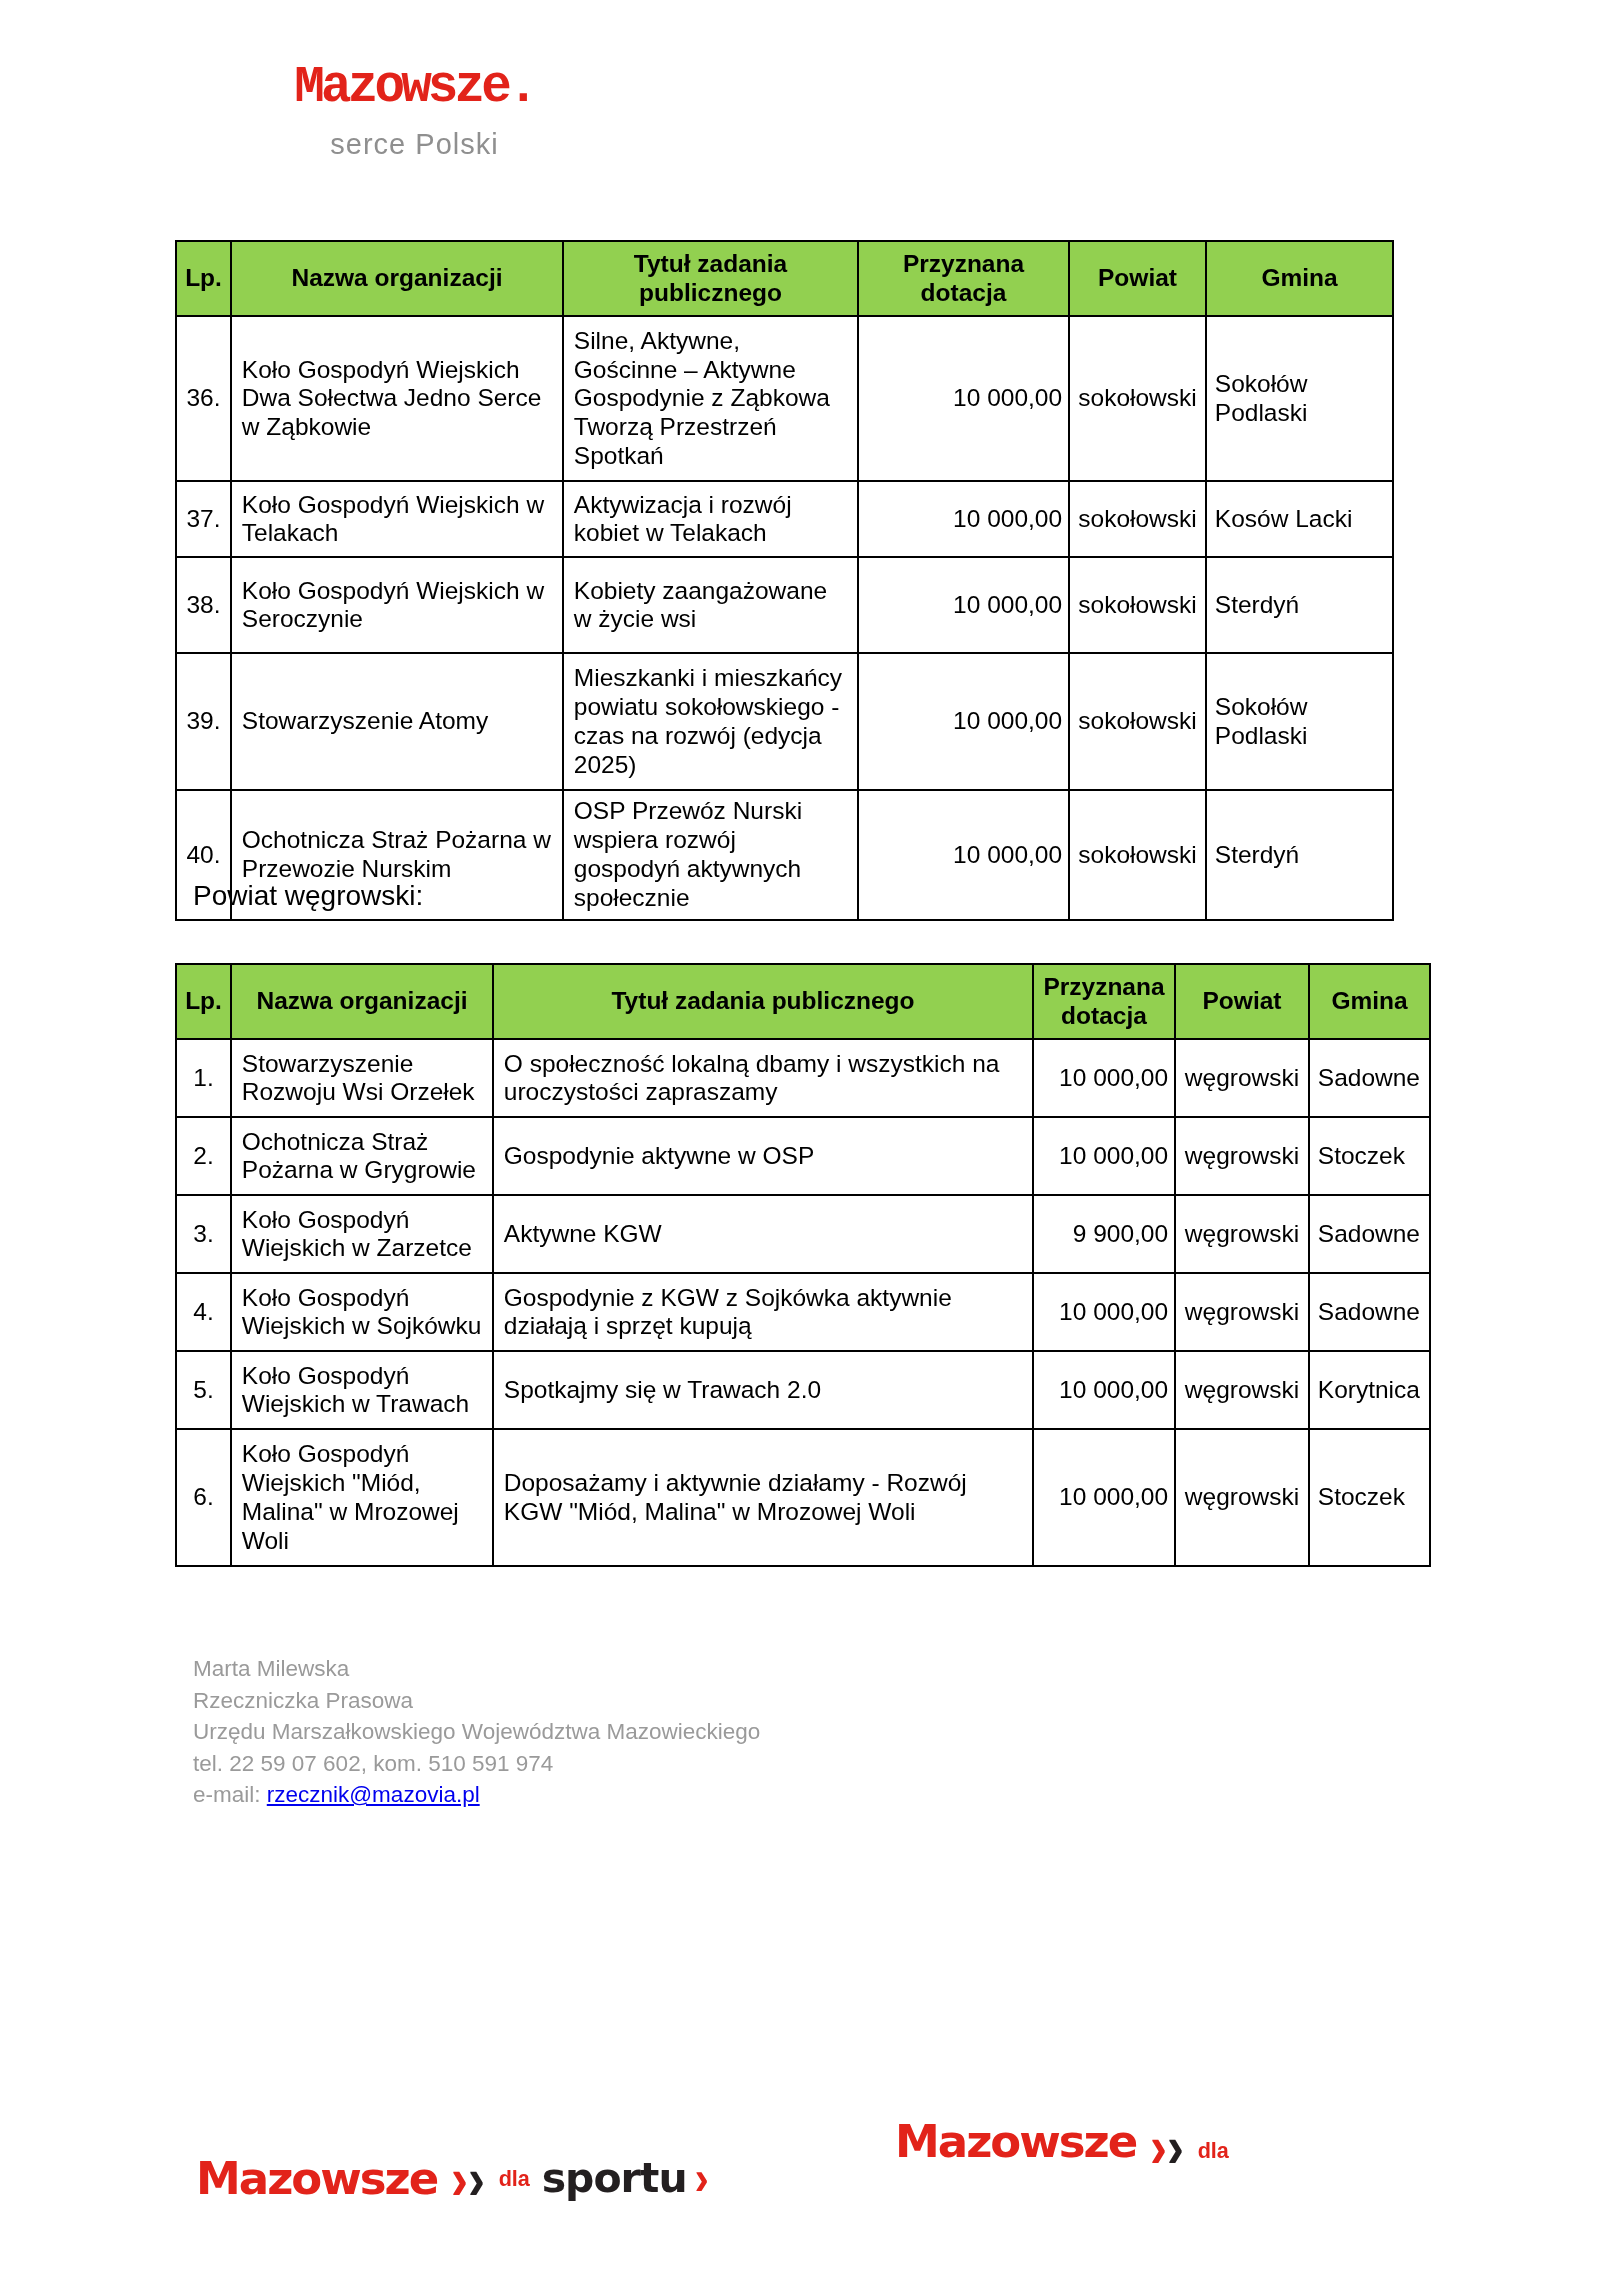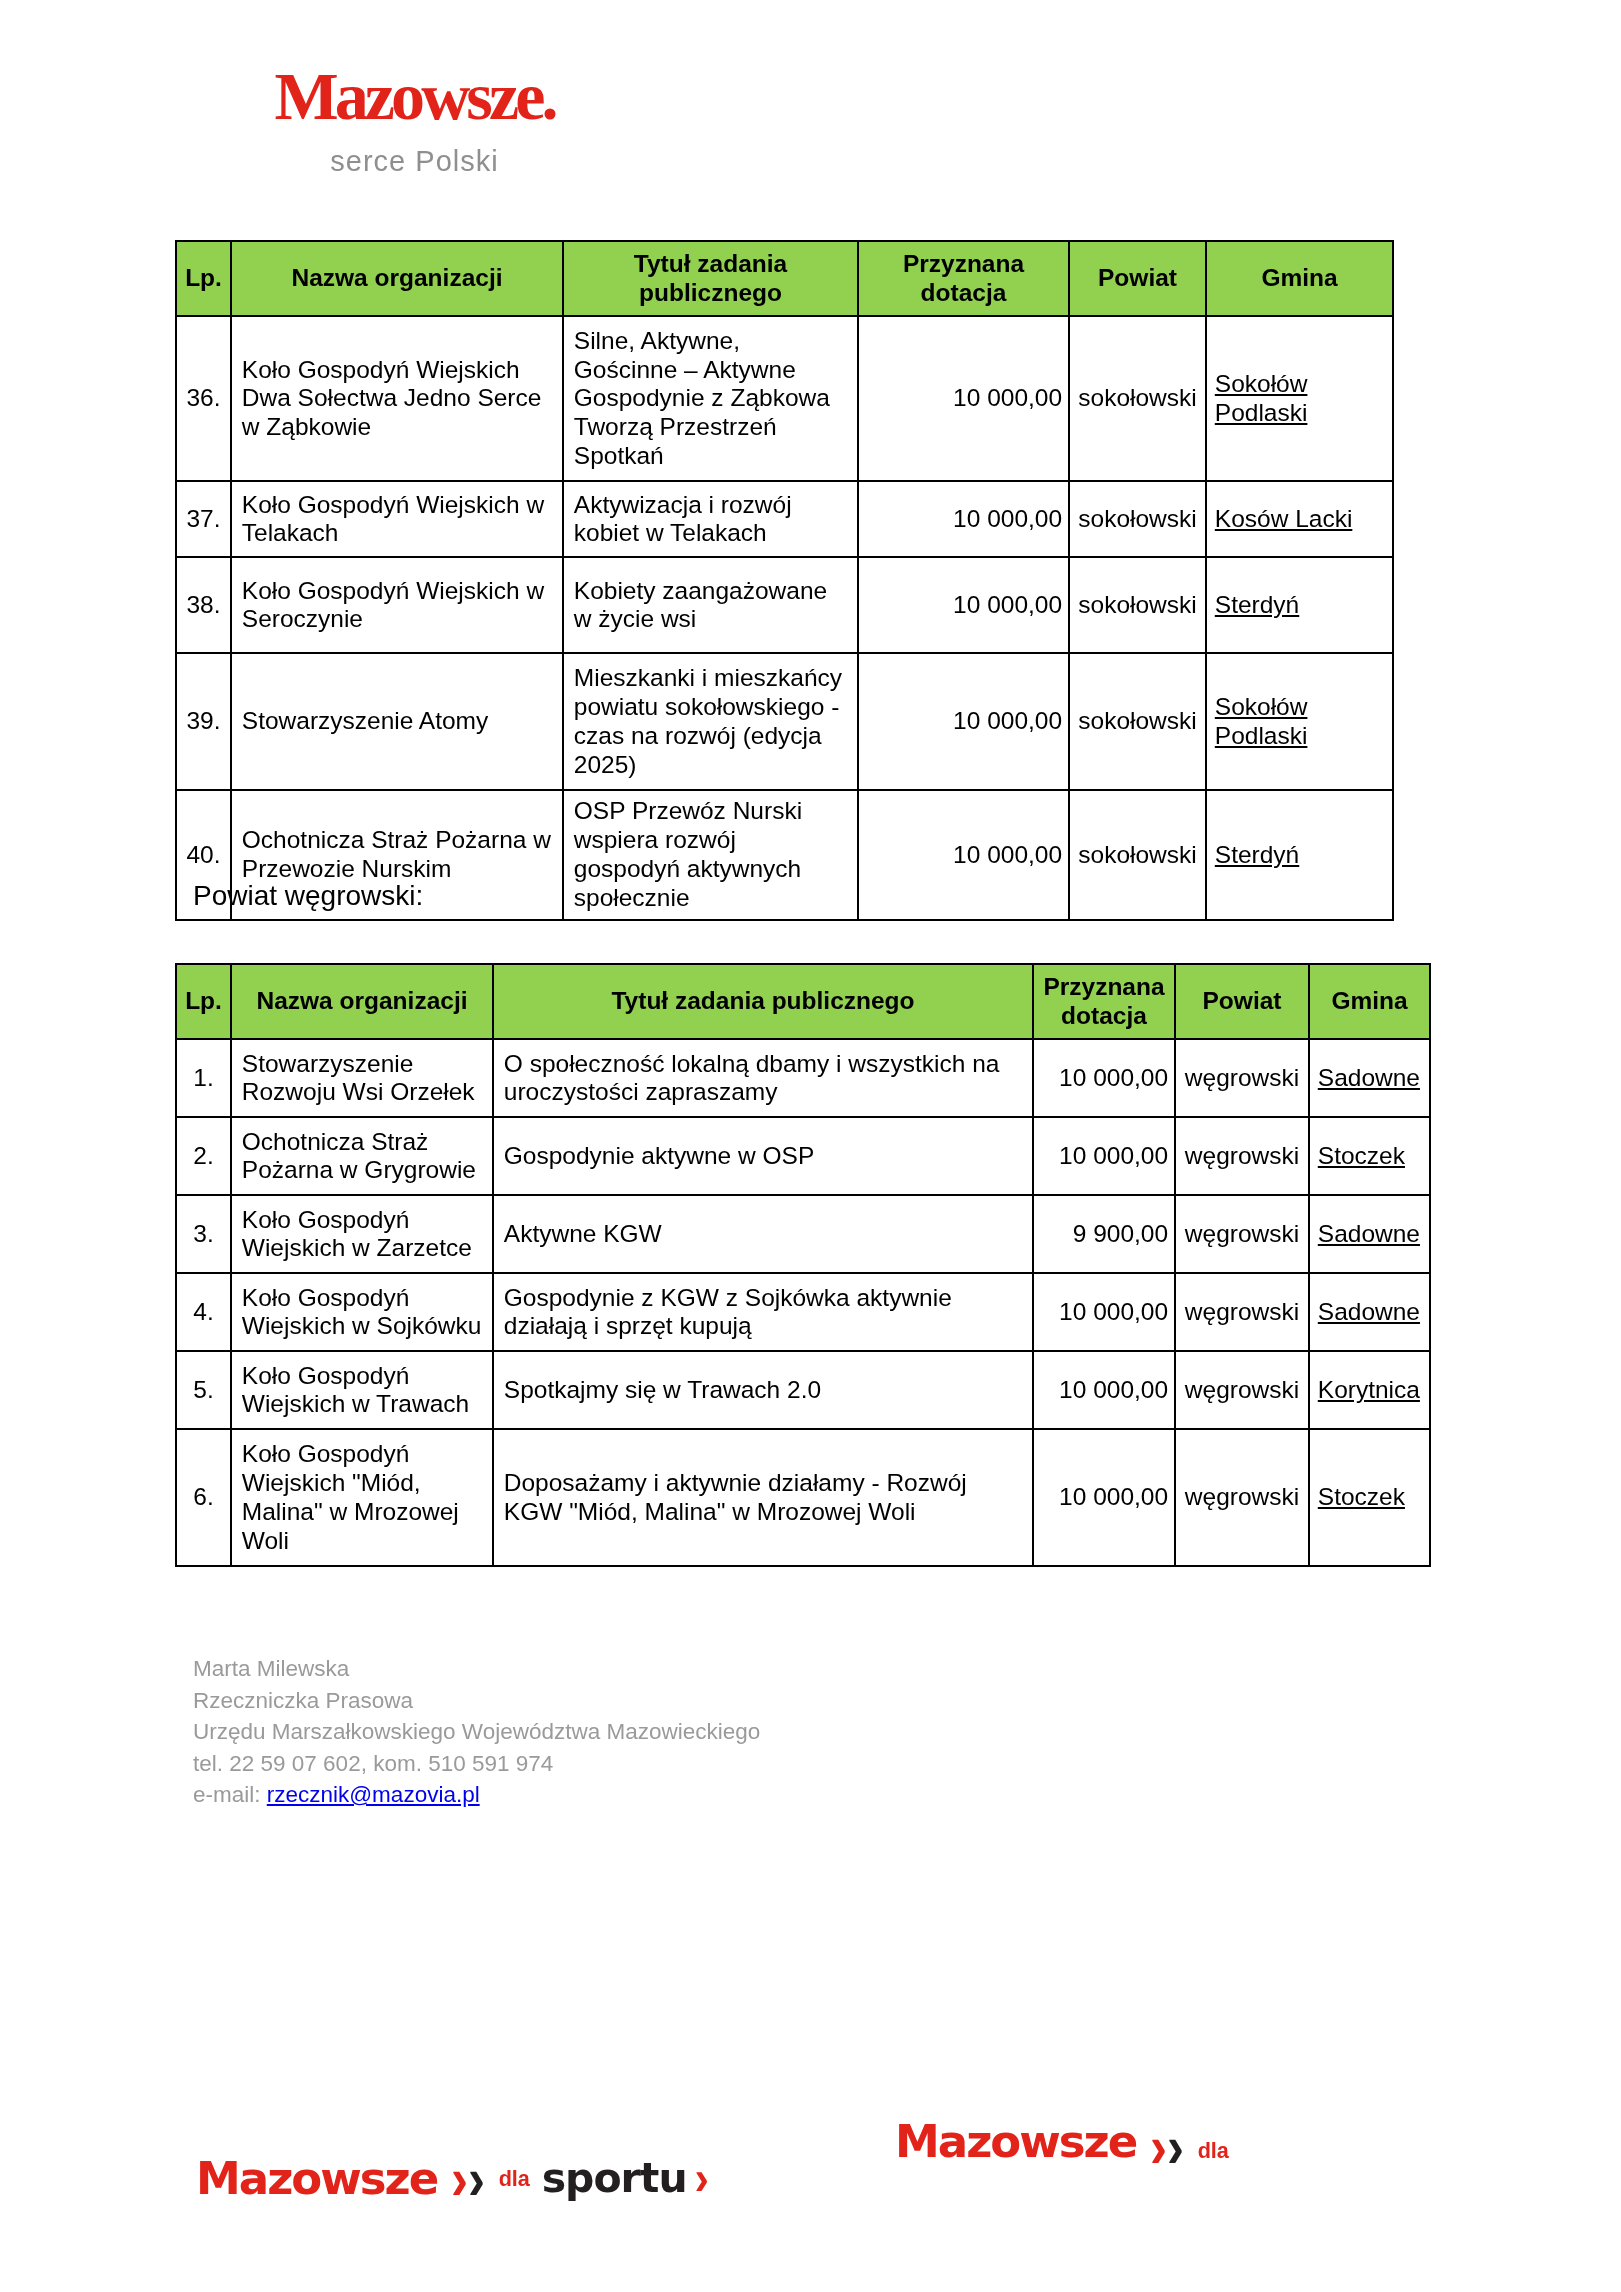--- a/index.html
+++ b/index.html
@@ -7,22 +7,22 @@
     position:relative;
     width:1621px;height:2293px;
     background:#ffffff;
     font-family:"Liberation Sans", sans-serif;
     color:#000;
     overflow:hidden;
   }
   
   .brand-top{position:absolute;left:189px;top:61px;width:451px;text-align:center;}
   .wordmark{
-    font-family:Liberation Serif, serif;
-    font-size:68px;font-weight:800;letter-spacing:-3.9px;
+    font-family:Liberation Mono, monospace;
+    font-size:51px;font-weight:800;letter-spacing:-3.9px;
     color:var(--red);line-height:1.05;
   }
   .tagline{font-size:29px;color:#8f8f8f;letter-spacing:1px;margin-top:13px;}
   
   table.grant-table{
     position:absolute;left:175px;
     border-collapse:collapse;table-layout:fixed;
     font-size:24.5px;line-height:1.18;color:#000;
   }
   .t1{top:240px;width:1217px;}
@@ -34,21 +34,21 @@
     overflow:hidden;
   }
   .grant-table th{
     background:var(--green);
     font-weight:bold;text-align:center;
     padding:7.8px 5.9px;
   }
   td.c-lp{text-align:center;padding:5.9px 3.9px;}
   td.c-amount{text-align:right;padding:5.9px 5.9px;}
   td.c-powiat{text-align:center;padding:5.9px 3.9px;}
-  td.c-gmina{padding:5.9px 7.8px;text-decoration:underline;}
+  td.c-gmina{padding:5.9px 7.8px;}
   
   .t1 tbody tr:nth-child(1){height:165px;}
   .t1 tbody tr:nth-child(2){height:76px;}
   .t1 tbody tr:nth-child(3){height:96px;}
   .t1 tbody tr:nth-child(4){height:137px;}
   .t1 tbody tr:nth-child(5){height:106px;}
   .t2 tbody tr{height:78px;}
   .t2 tbody tr:nth-child(6){height:137px;}
   
   .section-heading{

